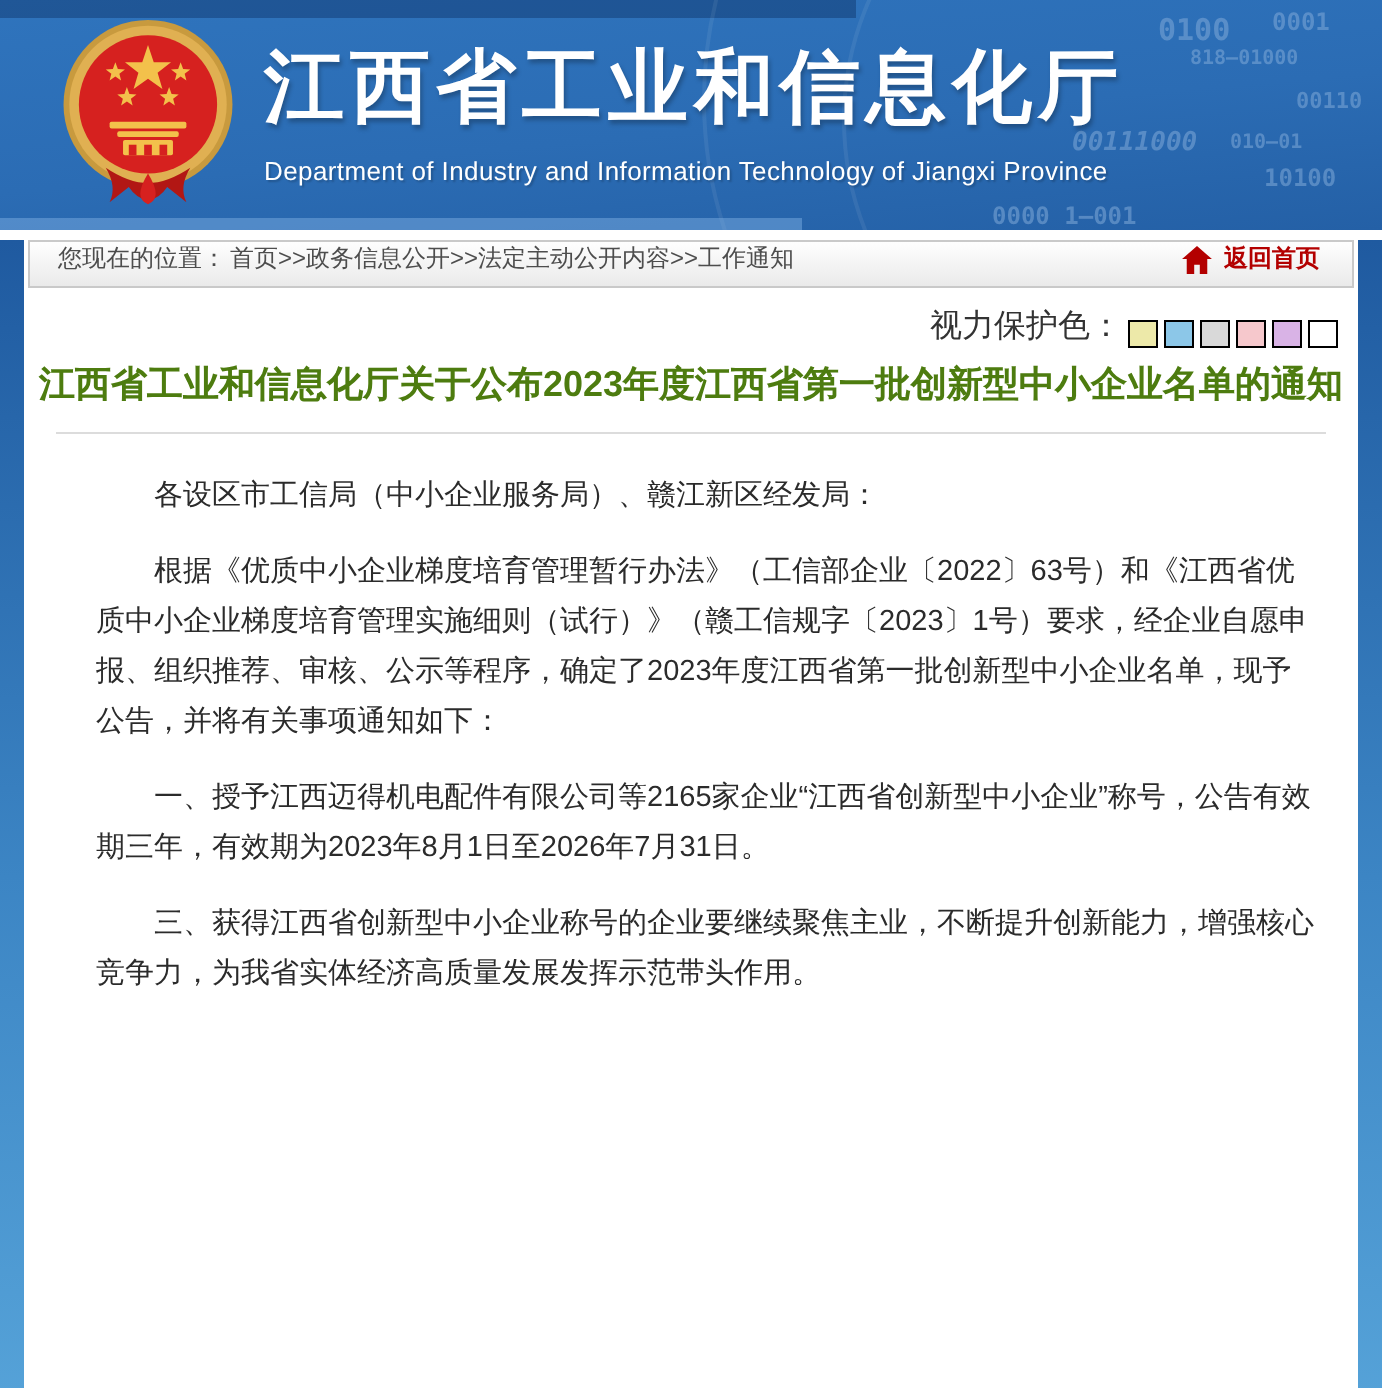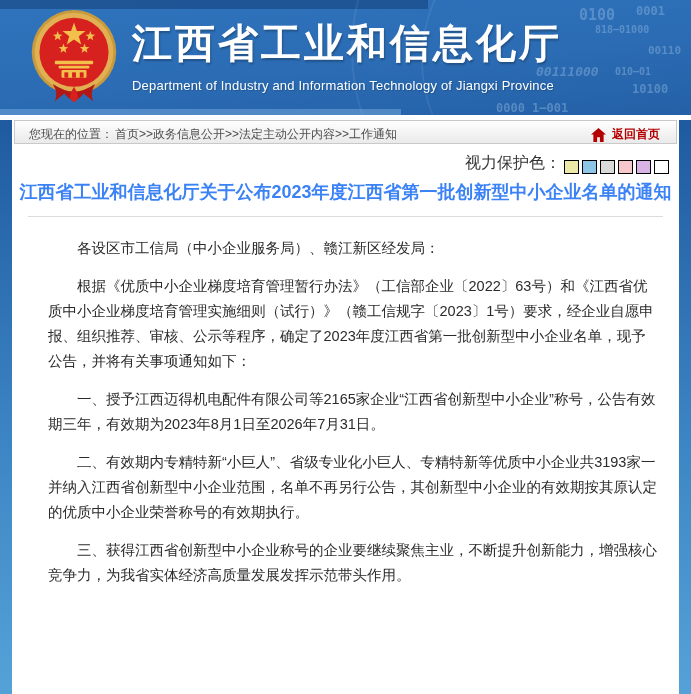--- a/index.html
+++ b/index.html
@@ -38,35 +38,35 @@
 
   
   .shell { position:relative; height:579px; background:#fff; }
   .side-strip { position:absolute; top:0; bottom:0; width:12px;
     background:linear-gradient(180deg,#1f5aa0 0%,#3c85c4 55%,#55a2d8 100%); }
   .side-strip.left { left:0; } .side-strip.right { right:0; }
 
   
   .crumb-bar { position:relative; margin:5px 14px 0 14px; height:24px;
     background:linear-gradient(180deg,#fefefe,#eaeaea); border:1px solid #c9c9c9;
-    display:flex; align-items:flex-end; justify-content:space-between; padding:0 16px 0 14px;
+    display:flex; align-items:flex-start; justify-content:space-between; padding:0 16px 0 14px;
     font-size:12px; color:#4d4d4d; }
   .crumb-left { display:flex; align-items:center; gap:2px; }
   .crumb-right { display:flex; align-items:center; gap:6px; color:#b30000; font-weight:bold; }
   .crumb-right .home-svg { width:15px; height:14px; }
 
   
   .vision-row { display:flex; justify-content:flex-end; align-items:flex-end;
     padding:9px 22px 0 0; font-size:16px; color:#333; }
   .swatch { display:inline-block; width:15px; height:14px; border:1px solid #000;
     margin-left:3px; cursor:pointer; }
 
   
   .article-title { margin-top:6px; padding:0 18px; text-align:center;
-    font-size:18px; font-weight:bold; color:#3b82f6; }
+    font-size:18px; font-weight:bold; color:#4d7c0f; }
   .title-rule { border:none; border-top:1px solid #dcdcdc; margin:12px 28px 0 28px; }
   .body-text { padding:6px 32px 0 32px;margin-left:16px; }
   .body-text p { text-indent:2em; font-size:14.5px; line-height:25px; color:#2b2b2b;
     margin-top:13px; }
 </style>
 </head>
 <body>
 
 <div class="page">
 
@@ -138,18 +138,17 @@
       <span class="swatch" style="background: rgb(255, 255, 255);"></span>
     </div>
 
     <h1 class="article-title">江西省工业和信息化厅关于公布2023年度江西省第一批创新型中小企业名单的通知</h1>
     <hr class="title-rule">
 
     <div class="body-text">
       <p>各设区市工信局（中小企业服务局）、赣江新区经发局：</p>
       <p>根据《优质中小企业梯度培育管理暂行办法》（工信部企业〔2022〕63号）和《江西省优质中小企业梯度培育管理实施细则（试行）》（赣工信规字〔2023〕1号）要求，经企业自愿申报、组织推荐、审核、公示等程序，确定了2023年度江西省第一批创新型中小企业名单，现予公告，并将有关事项通知如下：</p>
       <p>一、授予江西迈得机电配件有限公司等2165家企业“江西省创新型中小企业”称号，公告有效期三年，有效期为2023年8月1日至2026年7月31日。</p>
-      <p>二、有效期内专精特新“小巨人”、省级专业化小巨人、专精特新等优质中小企业共3193家一并纳入江西省创新型中小企业范围，名单不再另行公告，其创新型中小企业的有效期按其原认定的优质中小企业荣誉称号的有效期执行。</p>
       <p>三、获得江西省创新型中小企业称号的企业要继续聚焦主业，不断提升创新能力，增强核心竞争力，为我省实体经济高质量发展发挥示范带头作用。</p>
 
     </div>
   </div>
 </div>
 
 </body></html>

